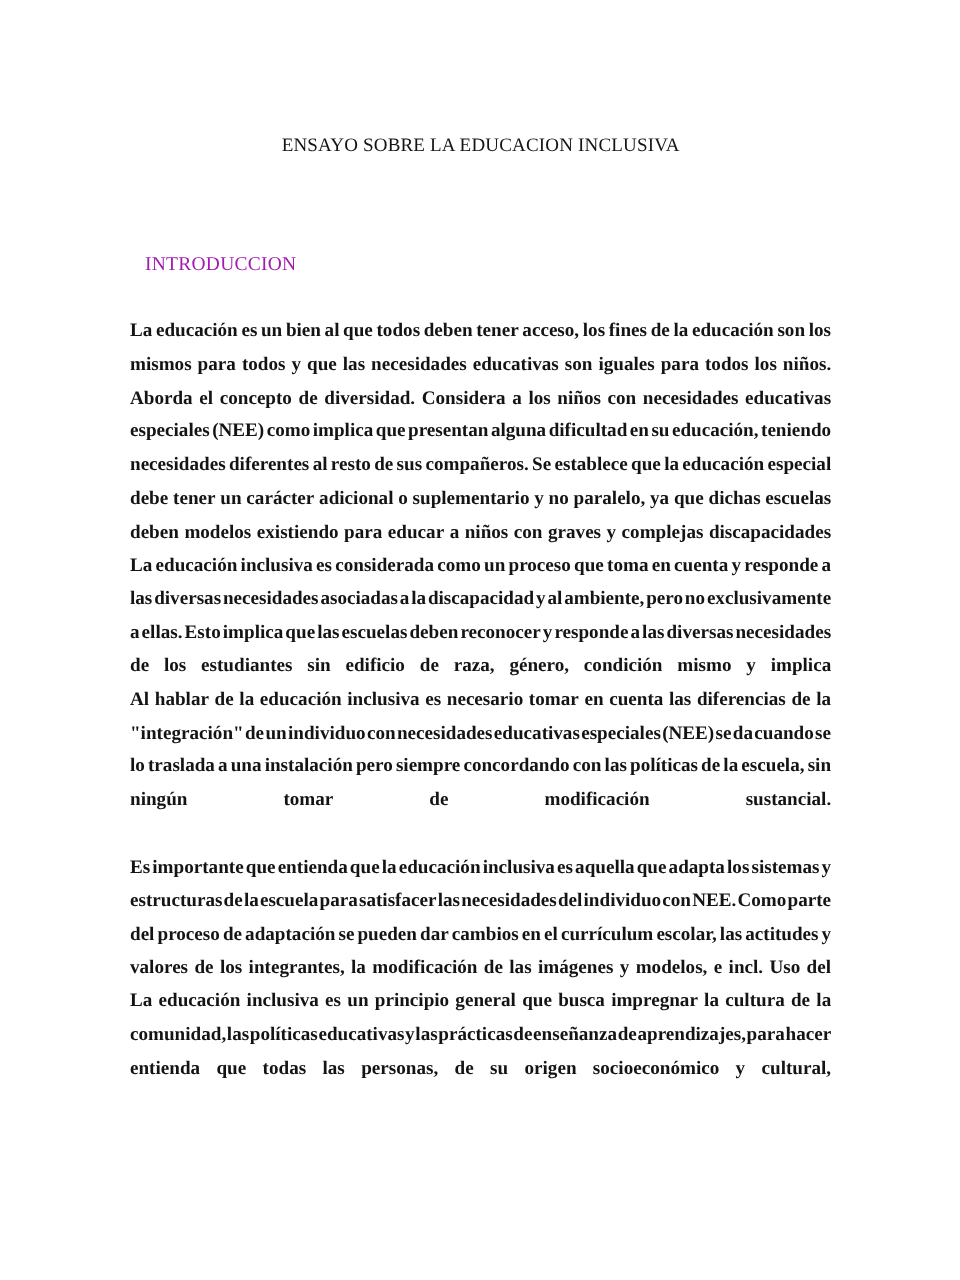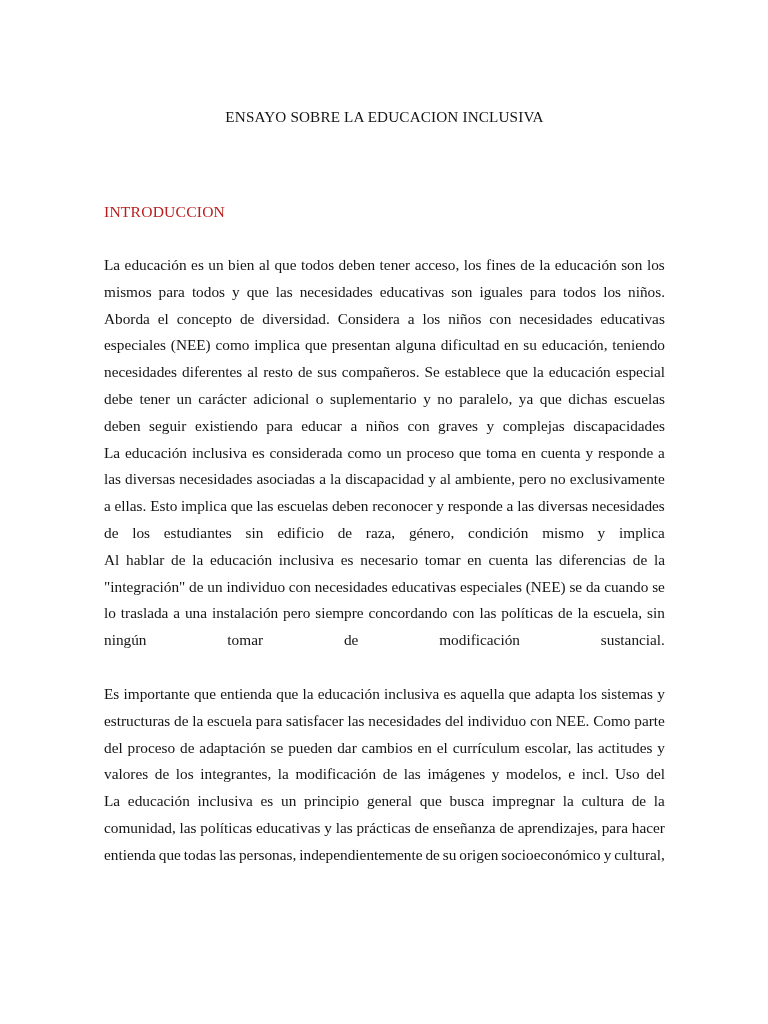--- a/index.html
+++ b/index.html
@@ -33,35 +33,36 @@
     text-align: center;
     font-size: 15.2px;
     line-height: 20px;
     letter-spacing: 0.15px;
     color: #141414;
     white-space: nowrap;
   }
 
   .section-heading {
     position: absolute;
-    left: 104px;
+    left: 116px;
     top: 202px;
     font-size: 15.6px;
     line-height: 20px;
     letter-spacing: 0.2px;
-    color: #b91c1c;
+    color: #a21caf;
   }
 
   .body-block {
     position: absolute;
     left: 104px;
     width: 561px;
     font-size: 15.3px;
     line-height: 26.8px;
     color: #141414;
+    font-weight: bold;
   }
 
   #block-1 { top: 252px; }
   #block-2 { top: 681px; }
 
   
   .line {
     display: flex;
     width: 100%;
     white-space: pre;
@@ -82,34 +83,34 @@
 
   <div class="section-heading">INTRODUCCION</div>
 
   <div class="body-block" id="block-1">
       <div class="line justify"><span class="w">La</span><span class="w">educación</span><span class="w">es</span><span class="w">un</span><span class="w">bien</span><span class="w">al</span><span class="w">que</span><span class="w">todos</span><span class="w">deben</span><span class="w">tener</span><span class="w">acceso,</span><span class="w">los</span><span class="w">fines</span><span class="w">de</span><span class="w">la</span><span class="w">educación</span><span class="w">son</span><span class="w">los</span></div>
       <div class="line justify"><span class="w">mismos</span><span class="w">para</span><span class="w">todos</span><span class="w">y</span><span class="w">que</span><span class="w">las</span><span class="w">necesidades</span><span class="w">educativas</span><span class="w">son</span><span class="w">iguales</span><span class="w">para</span><span class="w">todos</span><span class="w">los</span><span class="w">niños.</span></div>
       <div class="line justify"><span class="w">Aborda</span><span class="w">el</span><span class="w">concepto</span><span class="w">de</span><span class="w">diversidad.</span><span class="w">Considera</span><span class="w">a</span><span class="w">los</span><span class="w">niños</span><span class="w">con</span><span class="w">necesidades</span><span class="w">educativas</span></div>
       <div class="line justify"><span class="w">especiales</span><span class="w">(NEE)</span><span class="w">como</span><span class="w">implica</span><span class="w">que</span><span class="w">presentan</span><span class="w">alguna</span><span class="w">dificultad</span><span class="w">en</span><span class="w">su</span><span class="w">educación,</span><span class="w">teniendo</span></div>
       <div class="line justify"><span class="w">necesidades</span><span class="w">diferentes</span><span class="w">al</span><span class="w">resto</span><span class="w">de</span><span class="w">sus</span><span class="w">compañeros.</span><span class="w">Se</span><span class="w">establece</span><span class="w">que</span><span class="w">la</span><span class="w">educación</span><span class="w">especial</span></div>
       <div class="line justify"><span class="w">debe</span><span class="w">tener</span><span class="w">un</span><span class="w">carácter</span><span class="w">adicional</span><span class="w">o</span><span class="w">suplementario</span><span class="w">y</span><span class="w">no</span><span class="w">paralelo,</span><span class="w">ya</span><span class="w">que</span><span class="w">dichas</span><span class="w">escuelas</span></div>
-      <div class="line justify"><span class="w">deben</span><span class="w">seguir</span><span class="w">existiendo</span><span class="w">para</span><span class="w">educar</span><span class="w">a</span><span class="w">niños</span><span class="w">con</span><span class="w">graves</span><span class="w">y</span><span class="w">complejas</span><span class="w">discapacidades</span></div>
+      <div class="line justify"><span class="w">deben</span><span class="w">modelos</span><span class="w">existiendo</span><span class="w">para</span><span class="w">educar</span><span class="w">a</span><span class="w">niños</span><span class="w">con</span><span class="w">graves</span><span class="w">y</span><span class="w">complejas</span><span class="w">discapacidades</span></div>
       <div class="line justify"><span class="w">La</span><span class="w">educación</span><span class="w">inclusiva</span><span class="w">es</span><span class="w">considerada</span><span class="w">como</span><span class="w">un</span><span class="w">proceso</span><span class="w">que</span><span class="w">toma</span><span class="w">en</span><span class="w">cuenta</span><span class="w">y</span><span class="w">responde</span><span class="w">a</span></div>
       <div class="line justify"><span class="w">las</span><span class="w">diversas</span><span class="w">necesidades</span><span class="w">asociadas</span><span class="w">a</span><span class="w">la</span><span class="w">discapacidad</span><span class="w">y</span><span class="w">al</span><span class="w">ambiente,</span><span class="w">pero</span><span class="w">no</span><span class="w">exclusivamente</span></div>
       <div class="line justify"><span class="w">a</span><span class="w">ellas.</span><span class="w">Esto</span><span class="w">implica</span><span class="w">que</span><span class="w">las</span><span class="w">escuelas</span><span class="w">deben</span><span class="w">reconocer</span><span class="w">y</span><span class="w">responde</span><span class="w">a</span><span class="w">las</span><span class="w">diversas</span><span class="w">necesidades</span></div>
       <div class="line justify"><span class="w">de</span><span class="w">los</span><span class="w">estudiantes</span><span class="w">sin</span><span class="w">edificio</span><span class="w">de</span><span class="w">raza,</span><span class="w">género,</span><span class="w">condición</span><span class="w">mismo</span><span class="w">y</span><span class="w">implica</span></div>
       <div class="line justify"><span class="w">Al</span><span class="w">hablar</span><span class="w">de</span><span class="w">la</span><span class="w">educación</span><span class="w">inclusiva</span><span class="w">es</span><span class="w">necesario</span><span class="w">tomar</span><span class="w">en</span><span class="w">cuenta</span><span class="w">las</span><span class="w">diferencias</span><span class="w">de</span><span class="w">la</span></div>
       <div class="line justify"><span class="w">"integración"</span><span class="w">de</span><span class="w">un</span><span class="w">individuo</span><span class="w">con</span><span class="w">necesidades</span><span class="w">educativas</span><span class="w">especiales</span><span class="w">(NEE)</span><span class="w">se</span><span class="w">da</span><span class="w">cuando</span><span class="w">se</span></div>
       <div class="line justify"><span class="w">lo</span><span class="w">traslada</span><span class="w">a</span><span class="w">una</span><span class="w">instalación</span><span class="w">pero</span><span class="w">siempre</span><span class="w">concordando</span><span class="w">con</span><span class="w">las</span><span class="w">políticas</span><span class="w">de</span><span class="w">la</span><span class="w">escuela,</span><span class="w">sin</span></div>
       <div class="line justify"><span class="w">ningún</span><span class="w">tomar</span><span class="w">de</span><span class="w">modificación</span><span class="w">sustancial.</span></div>
     </div>
 
   <div class="body-block" id="block-2">
       <div class="line justify"><span class="w">Es</span><span class="w">importante</span><span class="w">que</span><span class="w">entienda</span><span class="w">que</span><span class="w">la</span><span class="w">educación</span><span class="w">inclusiva</span><span class="w">es</span><span class="w">aquella</span><span class="w">que</span><span class="w">adapta</span><span class="w">los</span><span class="w">sistemas</span><span class="w">y</span></div>
       <div class="line justify"><span class="w">estructuras</span><span class="w">de</span><span class="w">la</span><span class="w">escuela</span><span class="w">para</span><span class="w">satisfacer</span><span class="w">las</span><span class="w">necesidades</span><span class="w">del</span><span class="w">individuo</span><span class="w">con</span><span class="w">NEE.</span><span class="w">Como</span><span class="w">parte</span></div>
       <div class="line justify"><span class="w">del</span><span class="w">proceso</span><span class="w">de</span><span class="w">adaptación</span><span class="w">se</span><span class="w">pueden</span><span class="w">dar</span><span class="w">cambios</span><span class="w">en</span><span class="w">el</span><span class="w">currículum</span><span class="w">escolar,</span><span class="w">las</span><span class="w">actitudes</span><span class="w">y</span></div>
       <div class="line justify"><span class="w">valores</span><span class="w">de</span><span class="w">los</span><span class="w">integrantes,</span><span class="w">la</span><span class="w">modificación</span><span class="w">de</span><span class="w">las</span><span class="w">imágenes</span><span class="w">y</span><span class="w">modelos,</span><span class="w">e</span><span class="w">incl.</span><span class="w">Uso</span><span class="w">del</span></div>
       <div class="line justify"><span class="w">La</span><span class="w">educación</span><span class="w">inclusiva</span><span class="w">es</span><span class="w">un</span><span class="w">principio</span><span class="w">general</span><span class="w">que</span><span class="w">busca</span><span class="w">impregnar</span><span class="w">la</span><span class="w">cultura</span><span class="w">de</span><span class="w">la</span></div>
       <div class="line justify"><span class="w">comunidad,</span><span class="w">las</span><span class="w">políticas</span><span class="w">educativas</span><span class="w">y</span><span class="w">las</span><span class="w">prácticas</span><span class="w">de</span><span class="w">enseñanza</span><span class="w">de</span><span class="w">aprendizajes,</span><span class="w">para</span><span class="w">hacer</span></div>
-      <div class="line justify"><span class="w">entienda</span><span class="w">que</span><span class="w">todas</span><span class="w">las</span><span class="w">personas,</span><span class="w">independientemente</span><span class="w">de</span><span class="w">su</span><span class="w">origen</span><span class="w">socioeconómico</span><span class="w">y</span><span class="w">cultural,</span></div>
+      <div class="line justify"><span class="w">entienda</span><span class="w">que</span><span class="w">todas</span><span class="w">las</span><span class="w">personas,</span><span class="w">de</span><span class="w">su</span><span class="w">origen</span><span class="w">socioeconómico</span><span class="w">y</span><span class="w">cultural,</span></div>
     </div>
 
 </div>
 
 </body></html>

